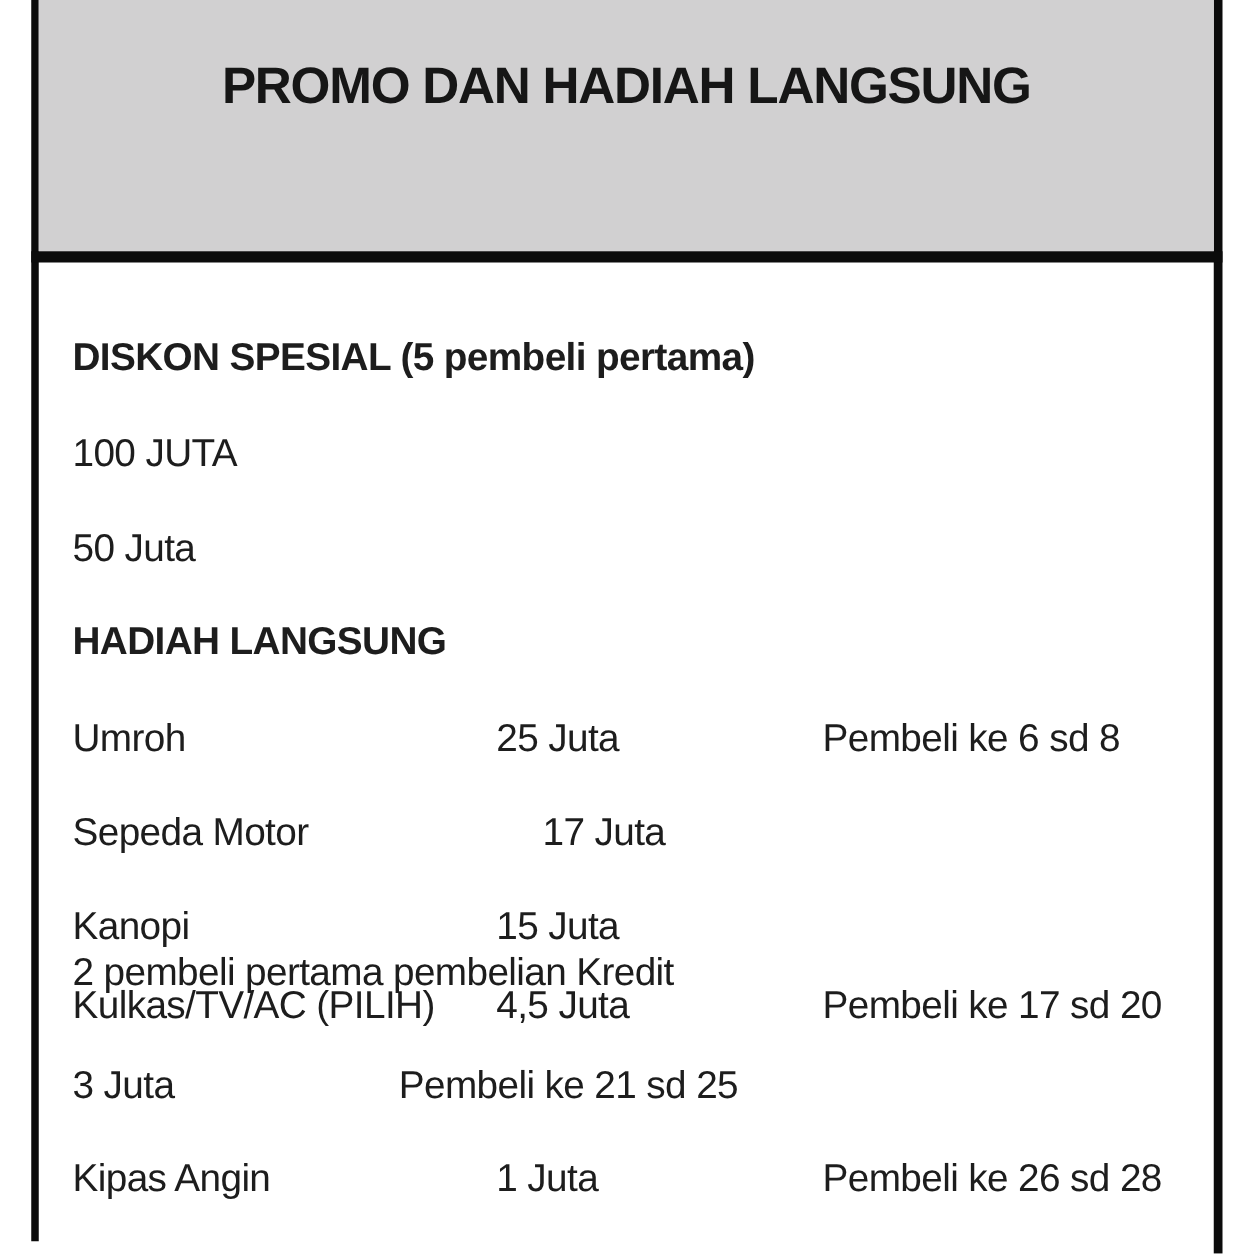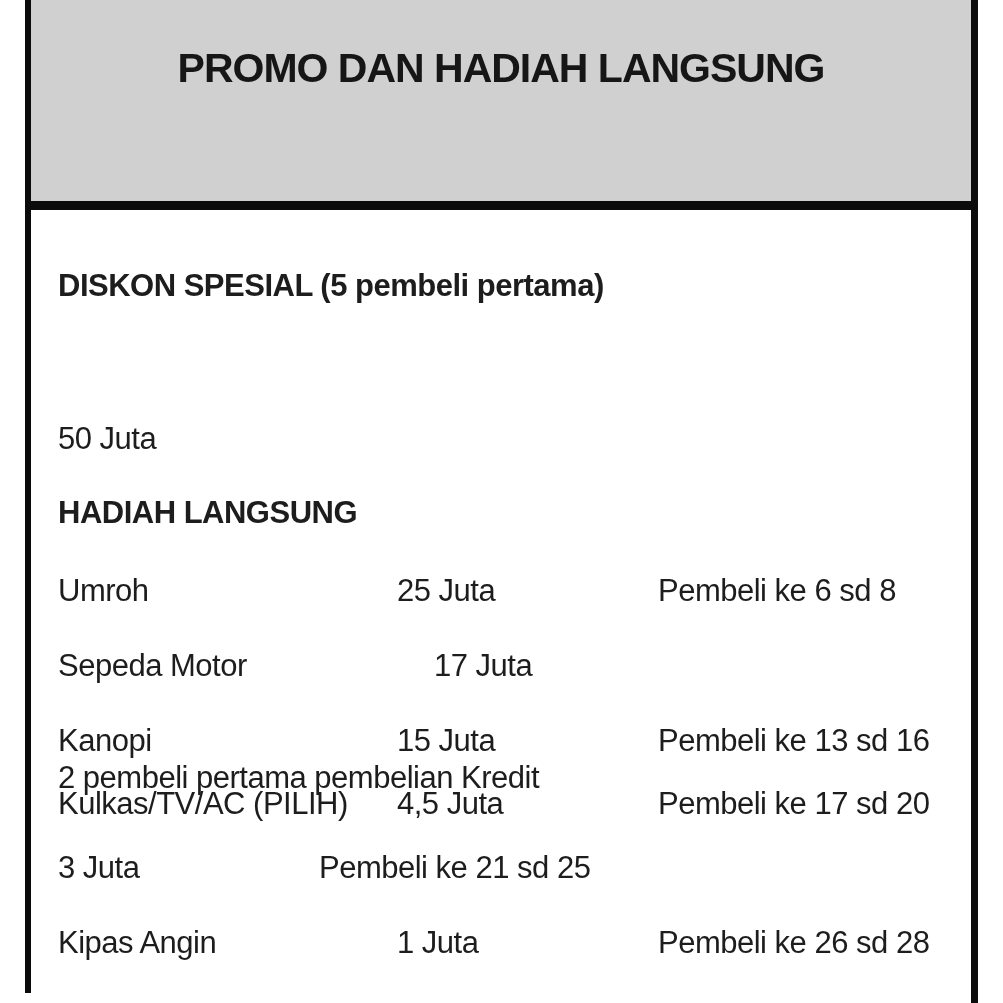--- a/index.html
+++ b/index.html
@@ -97,20 +97,21 @@
     <div class="page-title">PROMO DAN HADIAH LANGSUNG</div>
   </div>
 
   <div class="header-divider"></div>
 
   <div class="row r-dheading">
     <span class="section-heading">DISKON SPESIAL (5 pembeli pertama)</span>
   </div>
 
   <div class="row r-d1">
+    <span class="c1">100 JUTA</span>
   </div>
 
   <div class="row r-d2">
     <span class="c1">50 Juta</span>
     <span class="c3">2 pembeli pertama pembelian Kredit</span>
   </div>
 
   <div class="row r-pheading">
     <span class="section-heading">HADIAH LANGSUNG</span>
   </div>
@@ -122,21 +123,20 @@
   </div>
 
   <div class="row r-p2">
     <span class="c1">Sepeda Motor</span>
     <span class="c2">17 Juta</span>
   </div>
 
   <div class="row r-p3">
     <span class="c1">Kanopi</span>
     <span class="c2">15 Juta</span>
-    <span class="c3">Pembeli ke 13 sd 16</span>
   </div>
 
   <div class="row r-p4">
     <span class="c1">Kulkas/TV/AC (PILIH)</span>
     <span class="c2">4,5 Juta</span>
     <span class="c3">Pembeli ke 17 sd 20</span>
   </div>
 
   <div class="row r-p5">
     <span class="c2">3 Juta</span>

